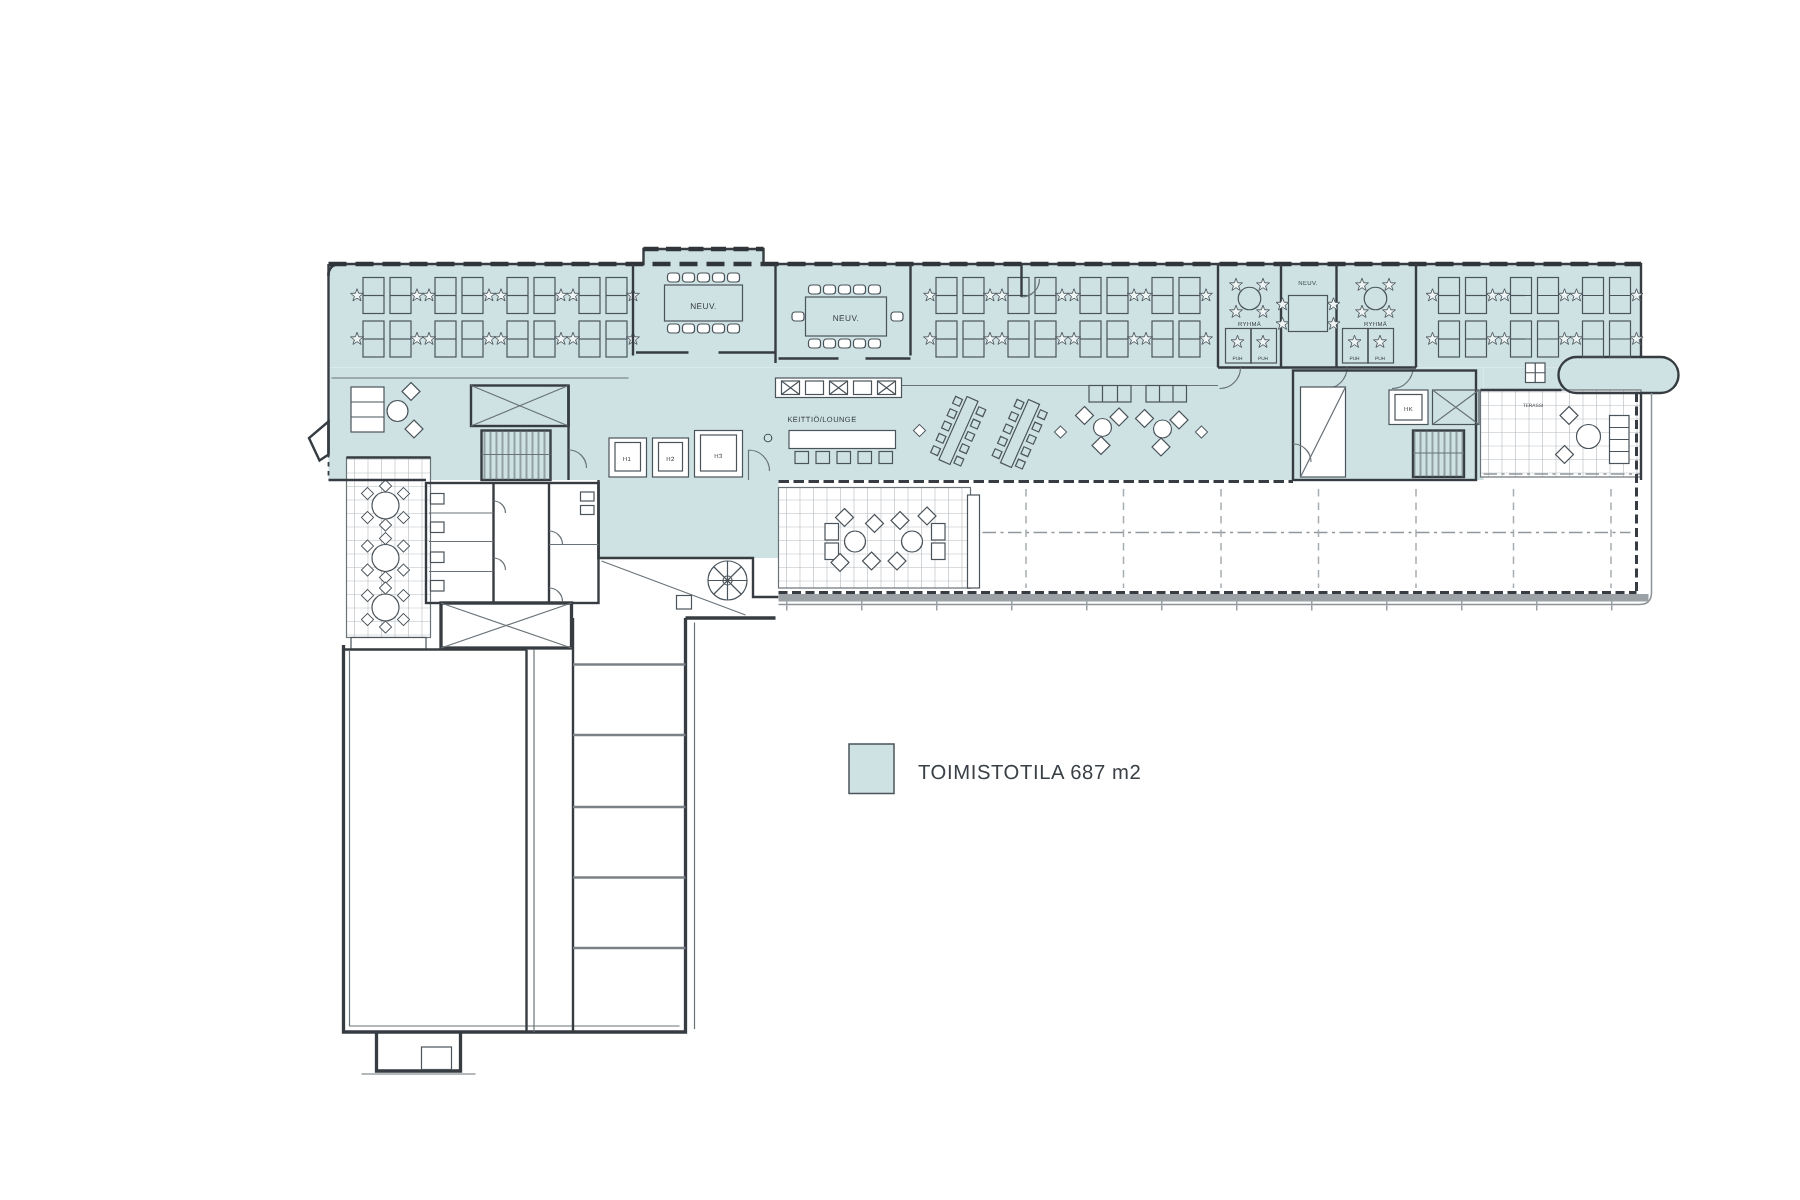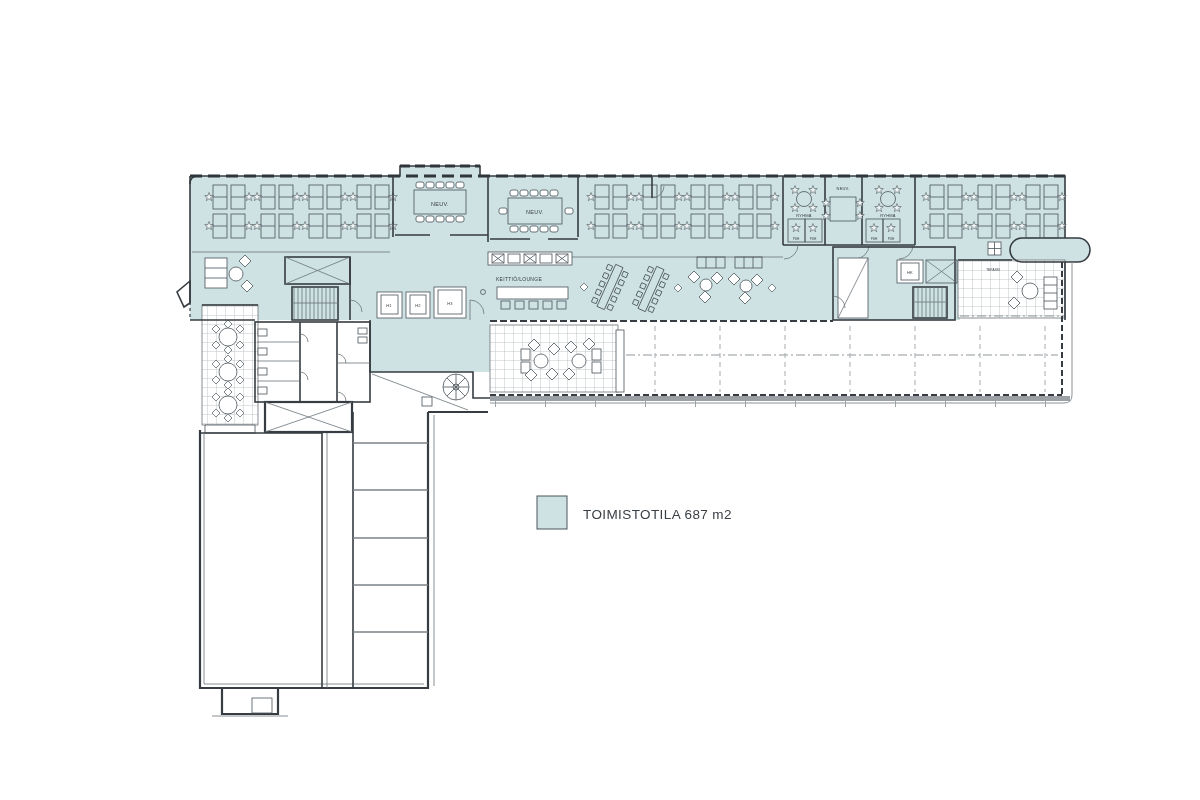--- a/index.html
+++ b/index.html
@@ -1,16 +1,16 @@
 <!DOCTYPE html>
 <html><head>
 <meta charset="utf-8">
 <style>
   html,body{margin:0;padding:0;background:#ffffff;}
-  .stage{position:relative;width:1144px;height:800px;background:#ffffff;overflow:hidden;}
+  .stage{position:relative;width:1144px;height:800px;background:#ffffff;overflow:hidden;padding-left:29px;}
   svg{display:block;}
   text{font-family:"Liberation Sans", sans-serif;fill:#3a4045;}
   .lbl-big{font-size:13.5px;letter-spacing:.4px;}
   .lbl-room{font-size:5.5px;letter-spacing:.3px;text-anchor:middle;}
   .lbl-sm{font-size:4px;letter-spacing:.2px;text-anchor:middle;}
   .lbl-xs{font-size:3.2px;text-anchor:middle;}
   .lbl-keit{font-size:5px;letter-spacing:.3px;text-anchor:middle;}
   .wall{stroke:#363c41;stroke-width:1.6;fill:none;}
   .wall2{stroke:#363c41;stroke-width:2.2;fill:none;}
   .thin{stroke:#6a7378;stroke-width:.8;fill:none;}

